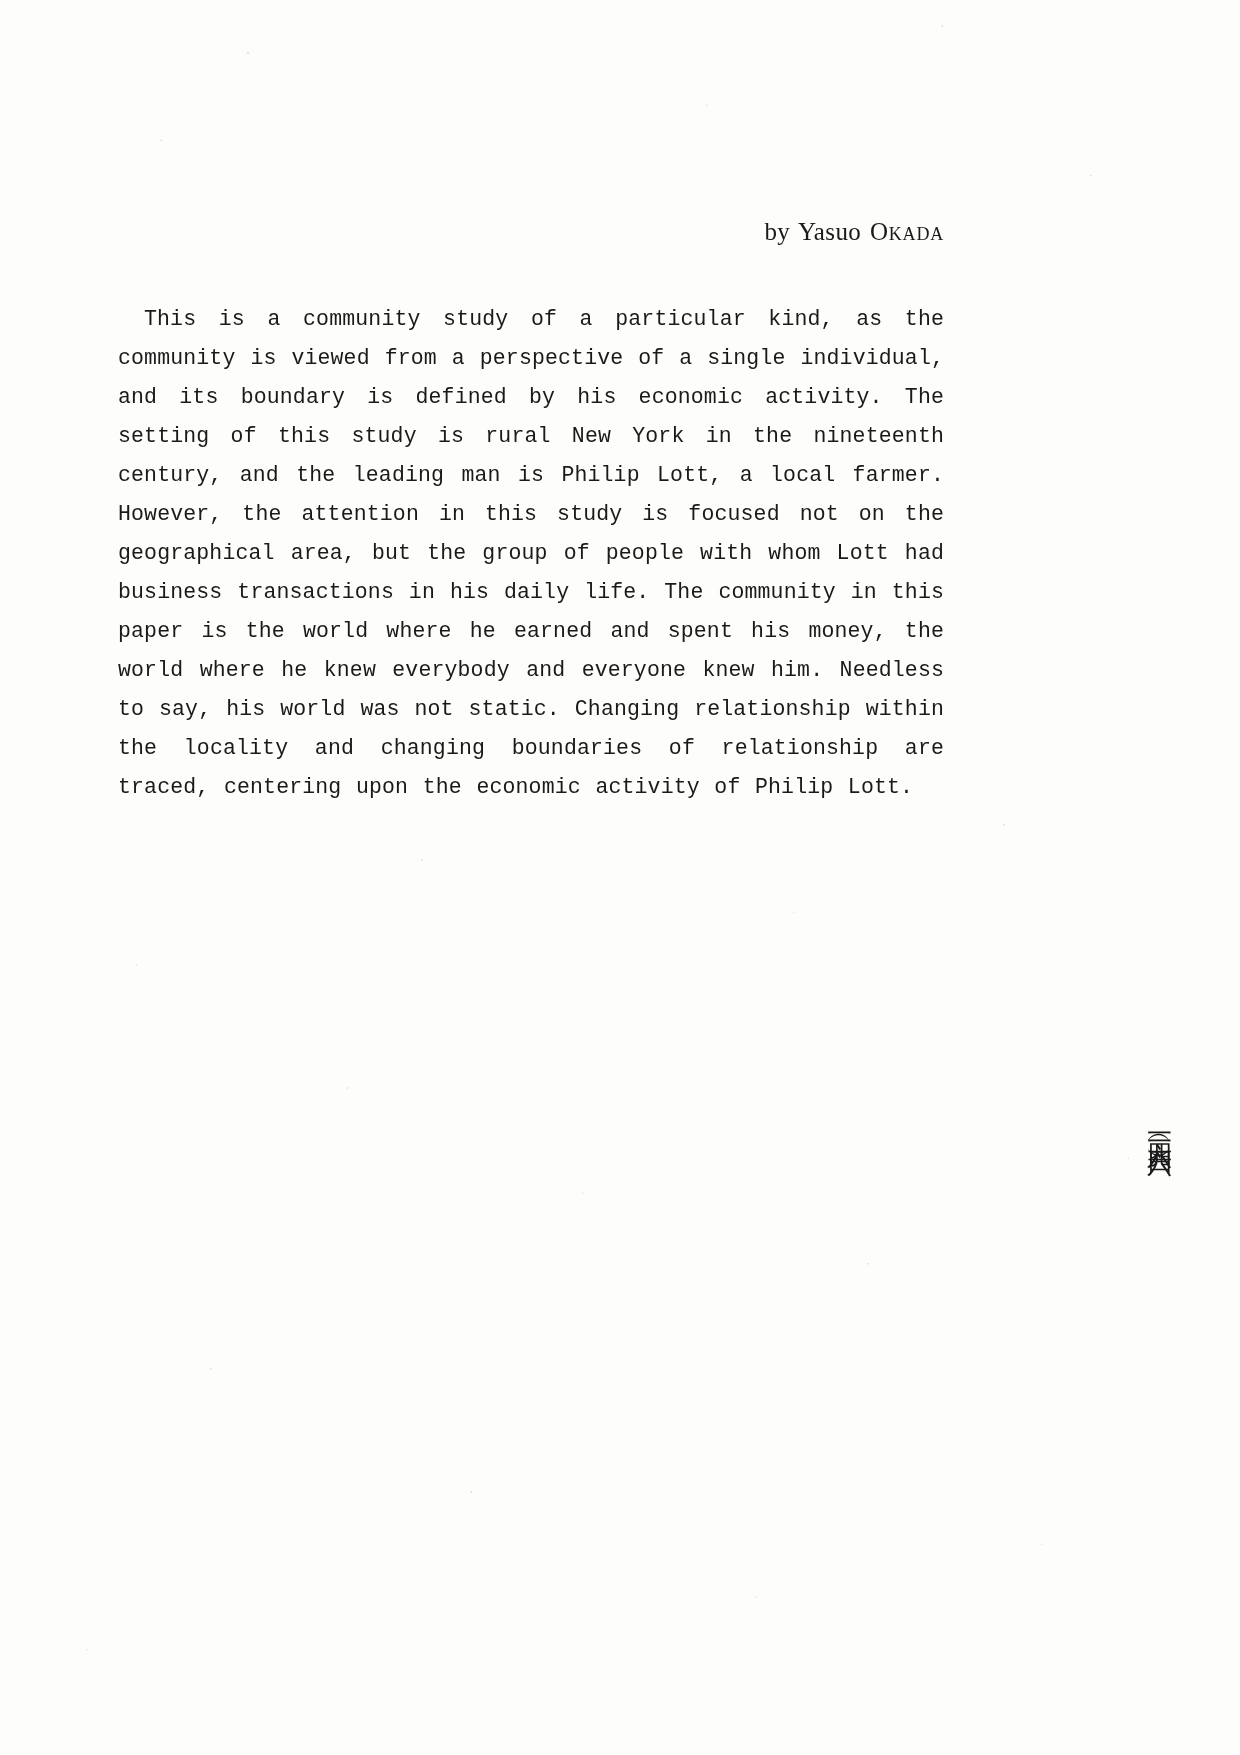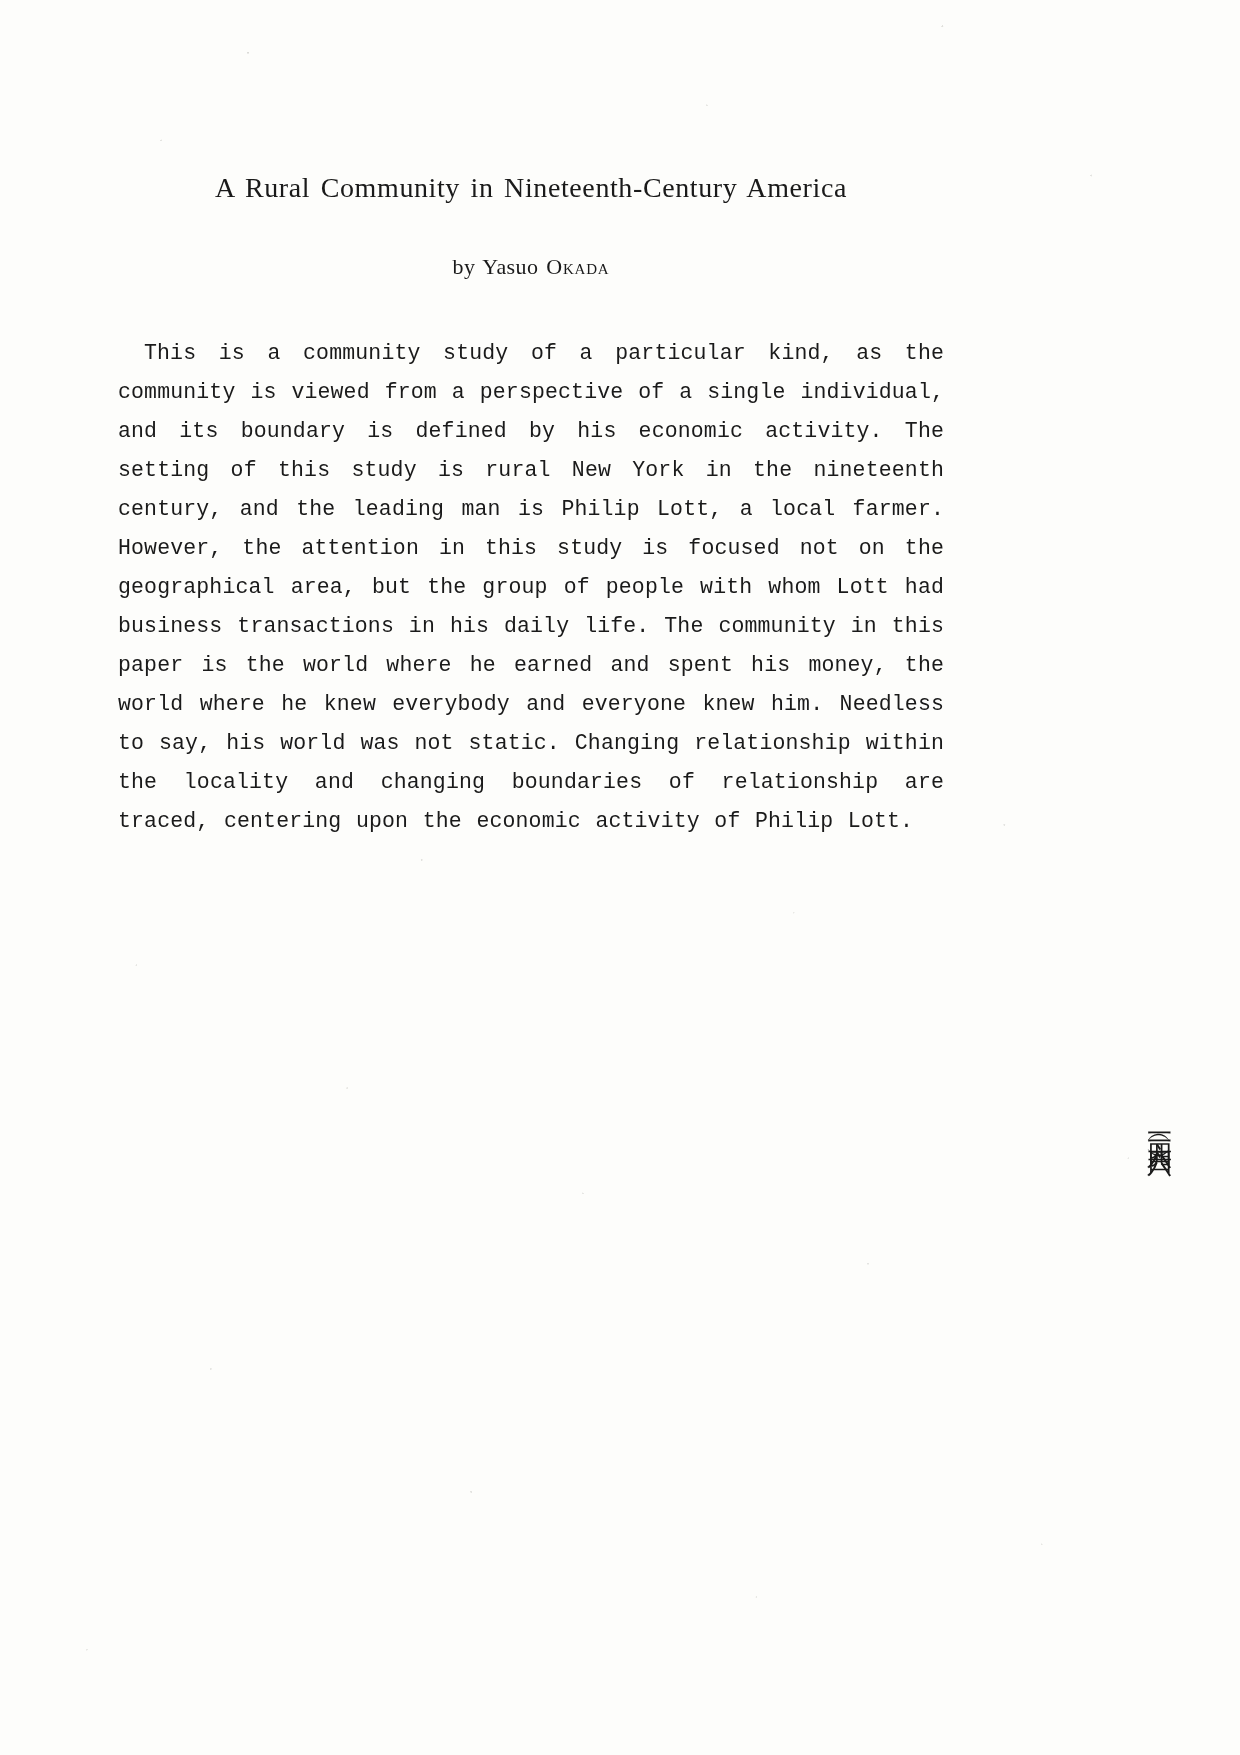--- a/index.html
+++ b/index.html
@@ -60,22 +60,22 @@
     font-size: 28px;
     letter-spacing: 0.6px;
     text-align: center;
     font-weight: normal;
     margin: 0 0 0 0;
     line-height: 1.3;
     word-spacing: 3px;
   }
 
   .byline {
-    text-align: center;
-    font-size: 22px;
+    text-align: right;
+    font-size: 25px;
     margin-top: 48px;
     letter-spacing: 0.4px;
     word-spacing: 2px;
   }
   .byline .surname {
     font-variant: small-caps;
     letter-spacing: 0.8px;
   }
 
   .abstract {
@@ -104,21 +104,20 @@
     text-orientation: upright;
     white-space: pre;
   }
 </style>
 </head>
 <body>
 
 <div class="page">
 
   <div class="content">
-    <h1 class="article-title">A Rural Community in Nineteenth-Century America</h1>
 
     <div class="byline">
       <span>by Yasuo </span><span class="surname">Okada</span>
     </div>
 
     <p class="abstract">This is a community study of a particular kind, as the community is viewed from a perspective of a single individual, and its boundary is defined by his economic activity.  The setting of this study is rural New York in the nineteenth century, and the leading man is Philip Lott, a local farmer.  However, the attention in this study is focused not on the geographical area, but the group of people with whom Lott had business transactions in his daily life.  The community in this paper is the world where he earned and spent his money, the world where he knew everybody and everyone knew him.  Needless to say, his world was not static.  Changing relationship within the locality and changing boundaries of relationship are traced, centering upon the economic activity of Philip Lott.</p>
   </div>
 
   <div class="page-number-vertical">一六四（一六四）</div>
 

